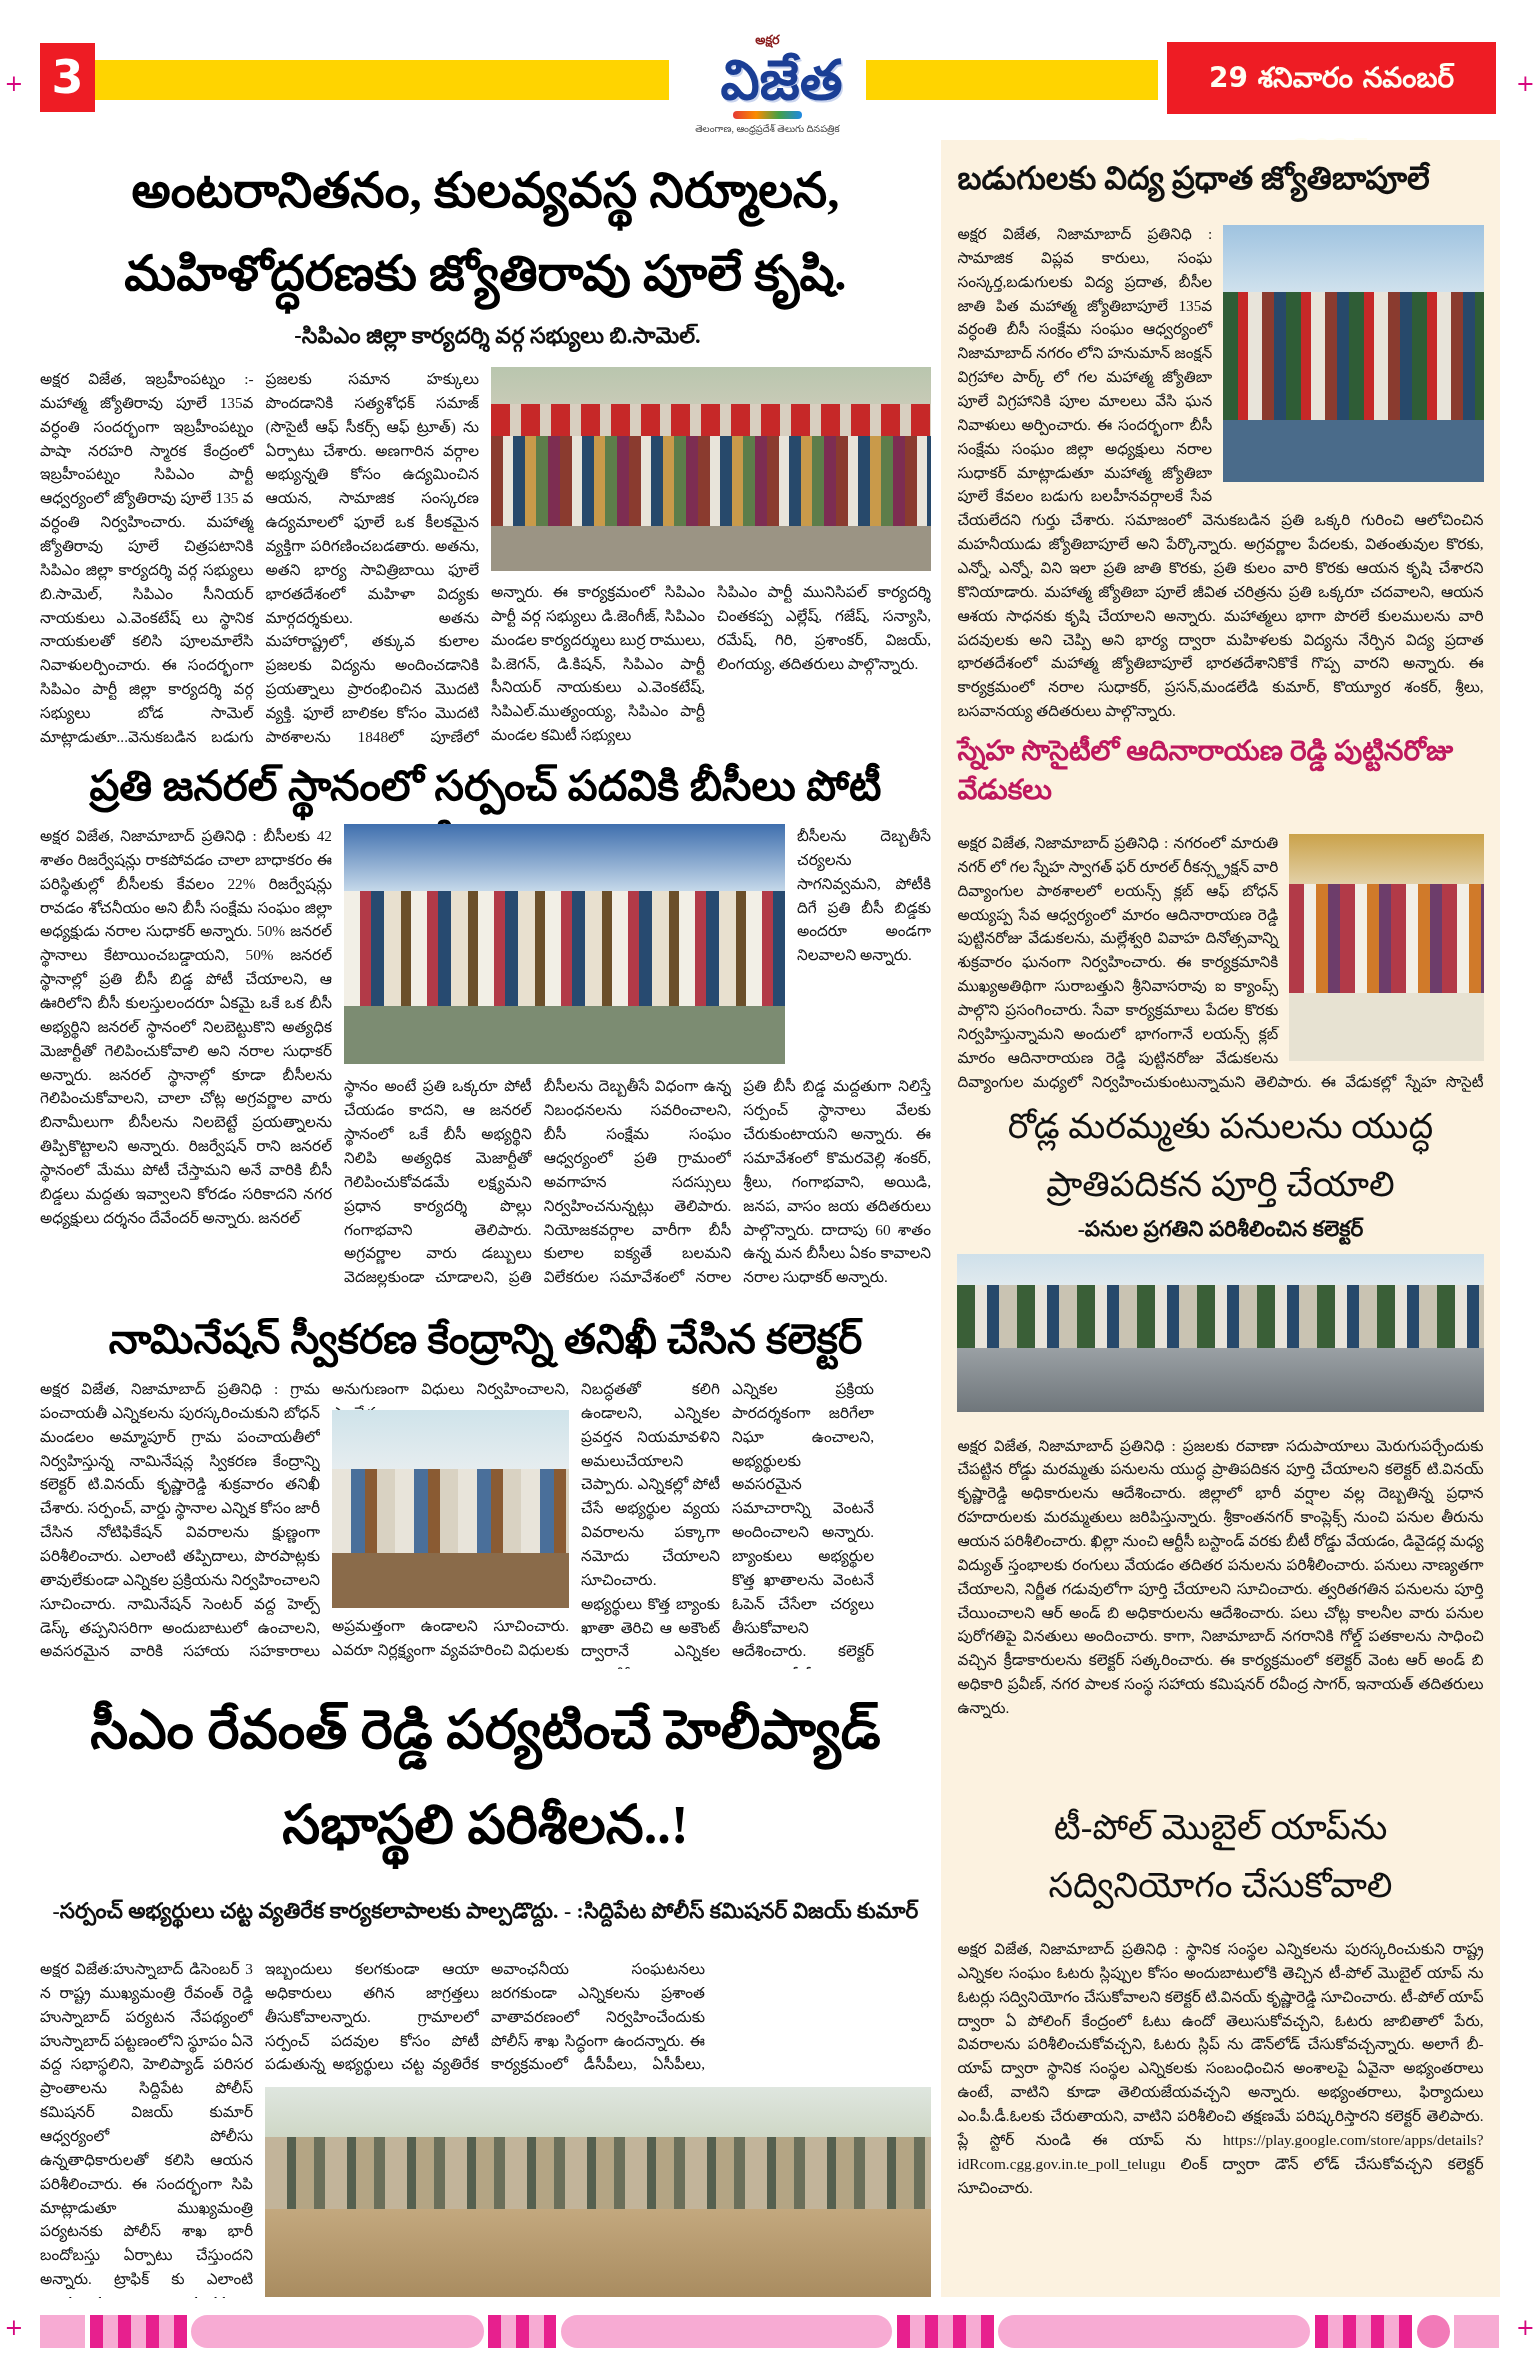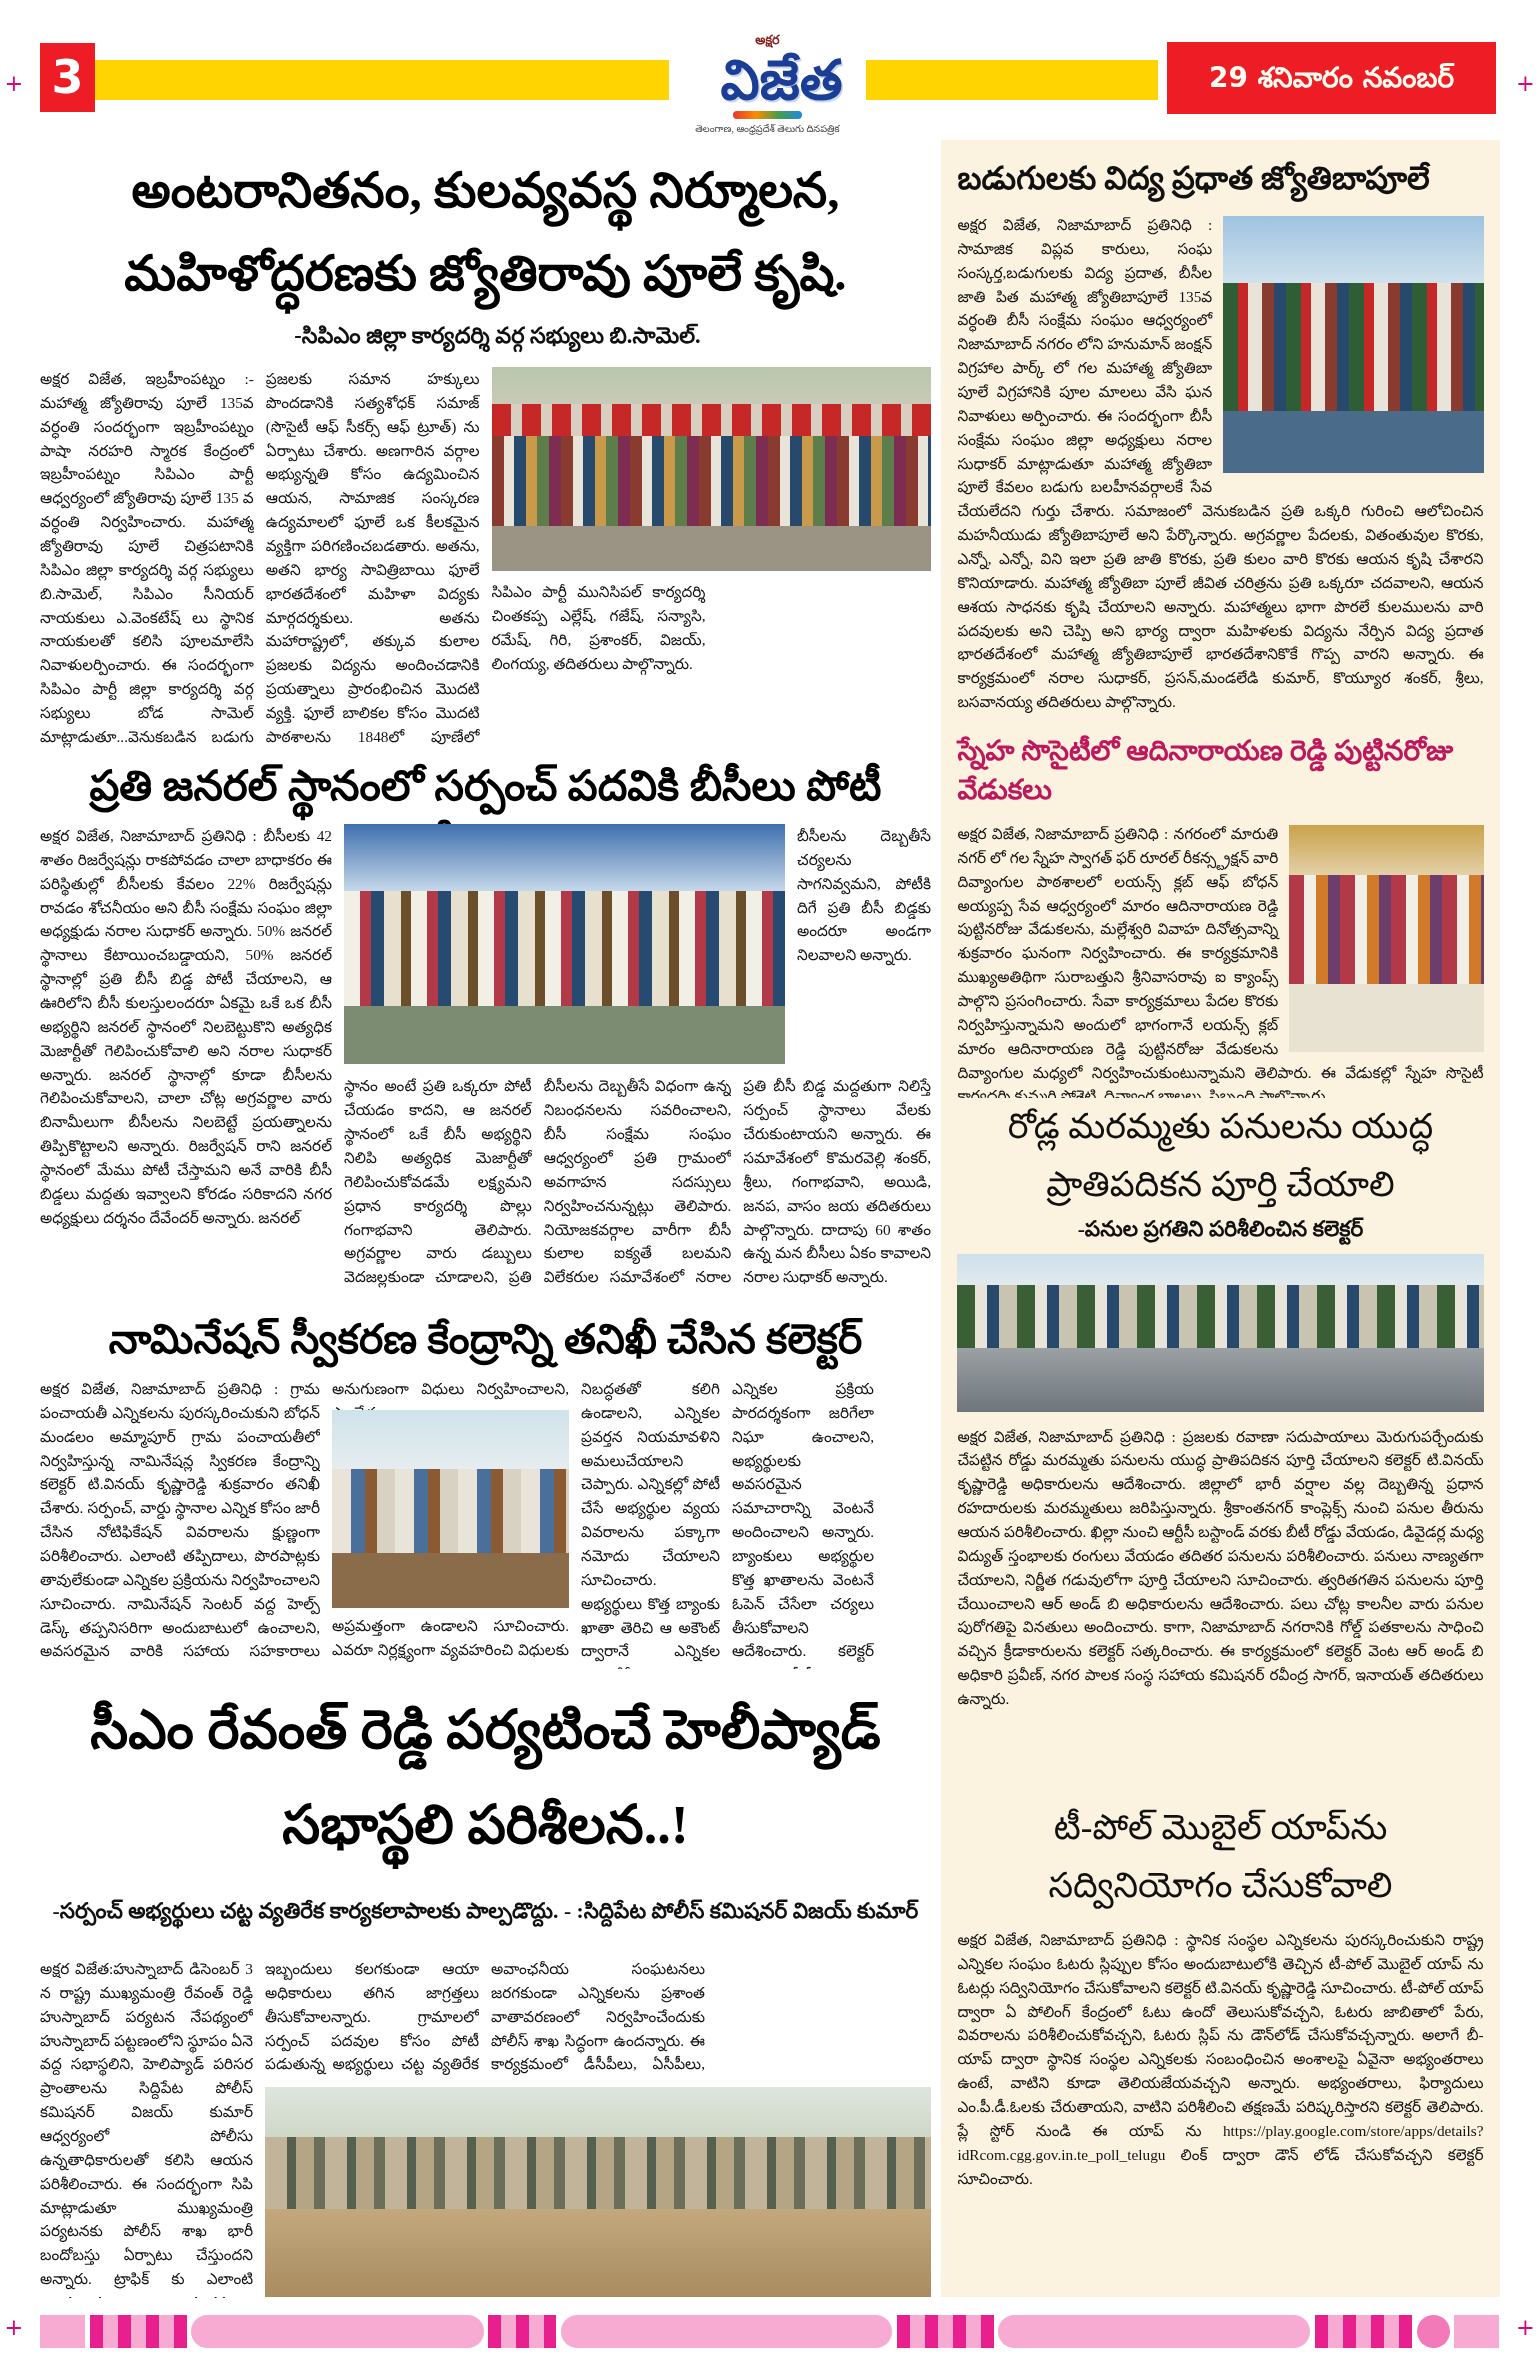--- a/index.html
+++ b/index.html
@@ -66,21 +66,21 @@
   .rpanel{left:941px;top:140px;width:559px;height:2157px;background:#fcf2e0;}
   .rsec{padding:0 16.4px;overflow:hidden;}
   .r1{height:574px;padding-top:17px;}
   .r1 .rhl{font-size:32px;line-height:43px;font-weight:bold;}
   .r2{height:367px;}
   .r2 .rhl{font-size:28px;line-height:39px;font-weight:bold;color:#be185d;}
   .r3{height:701px;}
   .r3 .rhl,.r4 .rhl{font-size:35px;line-height:58px;font-weight:normal;text-align:center;}
   .r4{height:516px;}
   .rby{font-size:21.6px;font-weight:bold;text-align:center;margin-top:3px;}
-  .rbody{font-size:15.3px;line-height:1.56;text-align:justify;margin-top:13px;}
+  .rbody{font-size:15.3px;line-height:1.56;text-align:justify;margin-top:22px;}
 
   
   .photo{position:relative;overflow:hidden;background:#cfcabb;}
   .ph-band{position:absolute;left:0;right:0;}
   .people{background:repeating-linear-gradient(90deg,#8a3b2f 0 12px,#e8e4da 12px 22.4px,#27496b 22.4px 34px,#c99a4a 34px 45px,#5d7d4a 45px 57px,#7d2d52 57px 69px);}
   .flags{background:repeating-linear-gradient(90deg,#c62828 0 19.4px,#d8cfc0 19.4px 30px);}
   .ph1-top{top:0;height:38%;background:linear-gradient(180deg,#b9c6ae,#d8cfc0);}
   .ph1-people{top:34%;height:46%;}
   .ph1-ground{bottom:0;height:22%;background:#9b9484;}
   .ph2-top{top:0;height:30%;background:linear-gradient(180deg,#3f6fae,#cfe0ee);}
@@ -135,20 +135,21 @@
     <div class="c col bt">అక్షర విజేత, ఇబ్రహీంపట్నం :- మహాత్మ జ్యోతిరావు పూలే 135వ వర్ధంతి సందర్భంగా ఇబ్రహీంపట్నం పాషా నరహరి స్మారక కేంద్రంలో ఇబ్రహీంపట్నం సిపిఎం పార్టీ ఆధ్వర్యంలో జ్యోతిరావు పూలే 135 వ వర్ధంతి నిర్వహించారు. మహాత్మ జ్యోతిరావు పూలే చిత్రపటానికి సిపిఎం జిల్లా కార్యదర్శి వర్గ సభ్యులు బి.సామెల్, సిపిఎం సీనియర్ నాయకులు ఎ.వెంకటేష్ లు స్థానిక నాయకులతో కలిసి పూలమాలేసి నివాళులర్పించారు. ఈ సందర్భంగా సిపిఎం పార్టీ జిల్లా కార్యదర్శి వర్గ సభ్యులు బోడ సామెల్ మాట్లాడుతూ...వెనుకబడిన బడుగు బలహీన వర్గాల హక్కులు కోసం మహిళలకు విద్యా అవకాశల కోసం కృషి చేసిన గొప్ప సంఘసంస్కర్త మహాత్మా జ్యోతిరావు పూలే అంటరానితనం, కులవ్యవస్థ నిర్మూలనతో పాటు మహిళోద్ధరణకు కృషి చేసాడు. 1873 సెప్టెంబరు 24న, పూలే తన అనుచరులతో కలిసి, దిగువ కులాల</div>
     <div class="c col bt">ప్రజలకు సమాన హక్కులు పొందడానికి సత్యశోధక్ సమాజ్ (సొసైటీ ఆఫ్ సీకర్స్ ఆఫ్ ట్రూత్) ను ఏర్పాటు చేశారు. అణగారిన వర్గాల అభ్యున్నతి కోసం ఉద్యమించిన ఆయన, సామాజిక సంస్కరణ ఉద్యమాలలో ఫూలే ఒక కీలకమైన వ్యక్తిగా పరిగణించబడతారు. అతను, అతని భార్య సావిత్రిబాయి ఫూలే భారతదేశంలో మహిళా విద్యకు మార్గదర్శకులు. అతను మహారాష్ట్రలో, తక్కువ కులాల ప్రజలకు విద్యను అందించడానికి ప్రయత్నాలు ప్రారంభించిన మొదటి వ్యక్తి. ఫూలే బాలికల కోసం మొదటి పాఠశాలను 1848లో పూణేలో ప్రారంభించాడు. అతను వితంతువుల కోసం ఒక గృహాన్ని కూడా స్థాపించాడు. అణగారిన వర్గాలకు అంకితం చేసిన మొదటి సంస్థ కూడా ఆయనదే అని</div>
     <div class="a1-right">
       <div class="photo" style="height:204px;">
         <div class="ph-band ph1-top"></div>
         <div class="ph-band flags" style="top:18%;height:18%;"></div>
         <div class="ph-band people ph1-people"></div>
         <div class="ph-band ph1-ground"></div>
       </div>
       <div class="a1-row">
+        <div class="c2 col bt">అన్నారు. ఈ కార్యక్రమంలో సిపిఎం పార్టీ వర్గ సభ్యులు డి.జెంగీజ్, సిపిఎం మండల కార్యదర్శులు బుర్ర రాములు, పి.జెగన్, డి.కిషన్, సిపిఎం పార్టీ సీనియర్ నాయకులు ఎ.వెంకటేష్, సిపిఎల్.ముత్యంయ్య, సిపిఎం పార్టీ మండల కమిటీ సభ్యులు</div>
         <div class="c2 col bt">సిపిఎం పార్టీ మునిసిపల్ కార్యదర్శి చింతకప్ప ఎల్లేష్, గజేష్, సన్యాసి, రమేష్, గిరి, ప్రశాంకర్, విజయ్, లింగయ్య, తదితరులు పాల్గొన్నారు.</div>
       </div>
     </div>
   </div>
 
   <div class="abs hl a2-hl">ప్రతి జనరల్ స్థానంలో సర్పంచ్ పదవికి బీసీలు పోటీ చేయాలి</div>
   <div class="abs a2-body">
     <div class="a2-c1 col bt">అక్షర విజేత, నిజామాబాద్ ప్రతినిధి : బీసీలకు 42 శాతం రిజర్వేషన్లు రాకపోవడం చాలా బాధాకరం ఈ పరిస్థితుల్లో బీసీలకు కేవలం 22% రిజర్వేషన్లు రావడం శోచనీయం అని బీసీ సంక్షేమ సంఘం జిల్లా అధ్యక్షుడు నరాల సుధాకర్ అన్నారు. 50% జనరల్ స్థానాలు కేటాయించబడ్డాయని, 50% జనరల్ స్థానాల్లో ప్రతి బీసీ బిడ్డ పోటీ చేయాలని, ఆ ఊరిలోని బీసీ కులస్తులందరూ ఏకమై ఒకే ఒక బీసీ అభ్యర్థిని జనరల్ స్థానంలో నిలబెట్టుకొని అత్యధిక మెజార్టీతో గెలిపించుకోవాలి అని నరాల సుధాకర్ అన్నారు. జనరల్ స్థానాల్లో కూడా బీసీలను గెలిపించుకోవాలని, చాలా చోట్ల అగ్రవర్ణాల వారు బినామీలుగా బీసీలను నిలబెట్టే ప్రయత్నాలను తిప్పికొట్టాలని అన్నారు. రిజర్వేషన్ రాని జనరల్ స్థానంలో మేము పోటీ చేస్తామని అనే వారికి బీసీ బిడ్డలు మద్దతు ఇవ్వాలని కోరడం సరికాదని నగర అధ్యక్షులు దర్శనం దేవేందర్ అన్నారు. జనరల్</div>
     <div class="a2-wrap">
       <div class="a2-row1">

